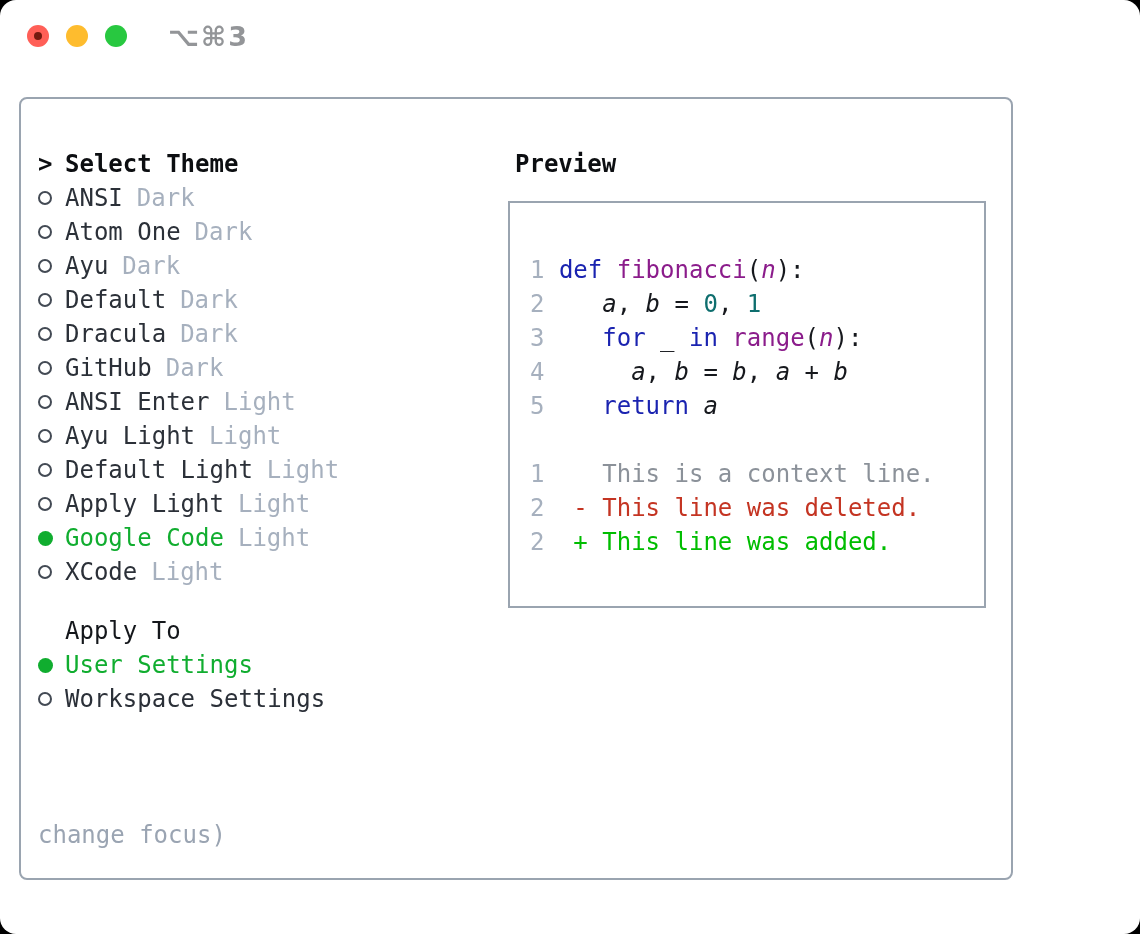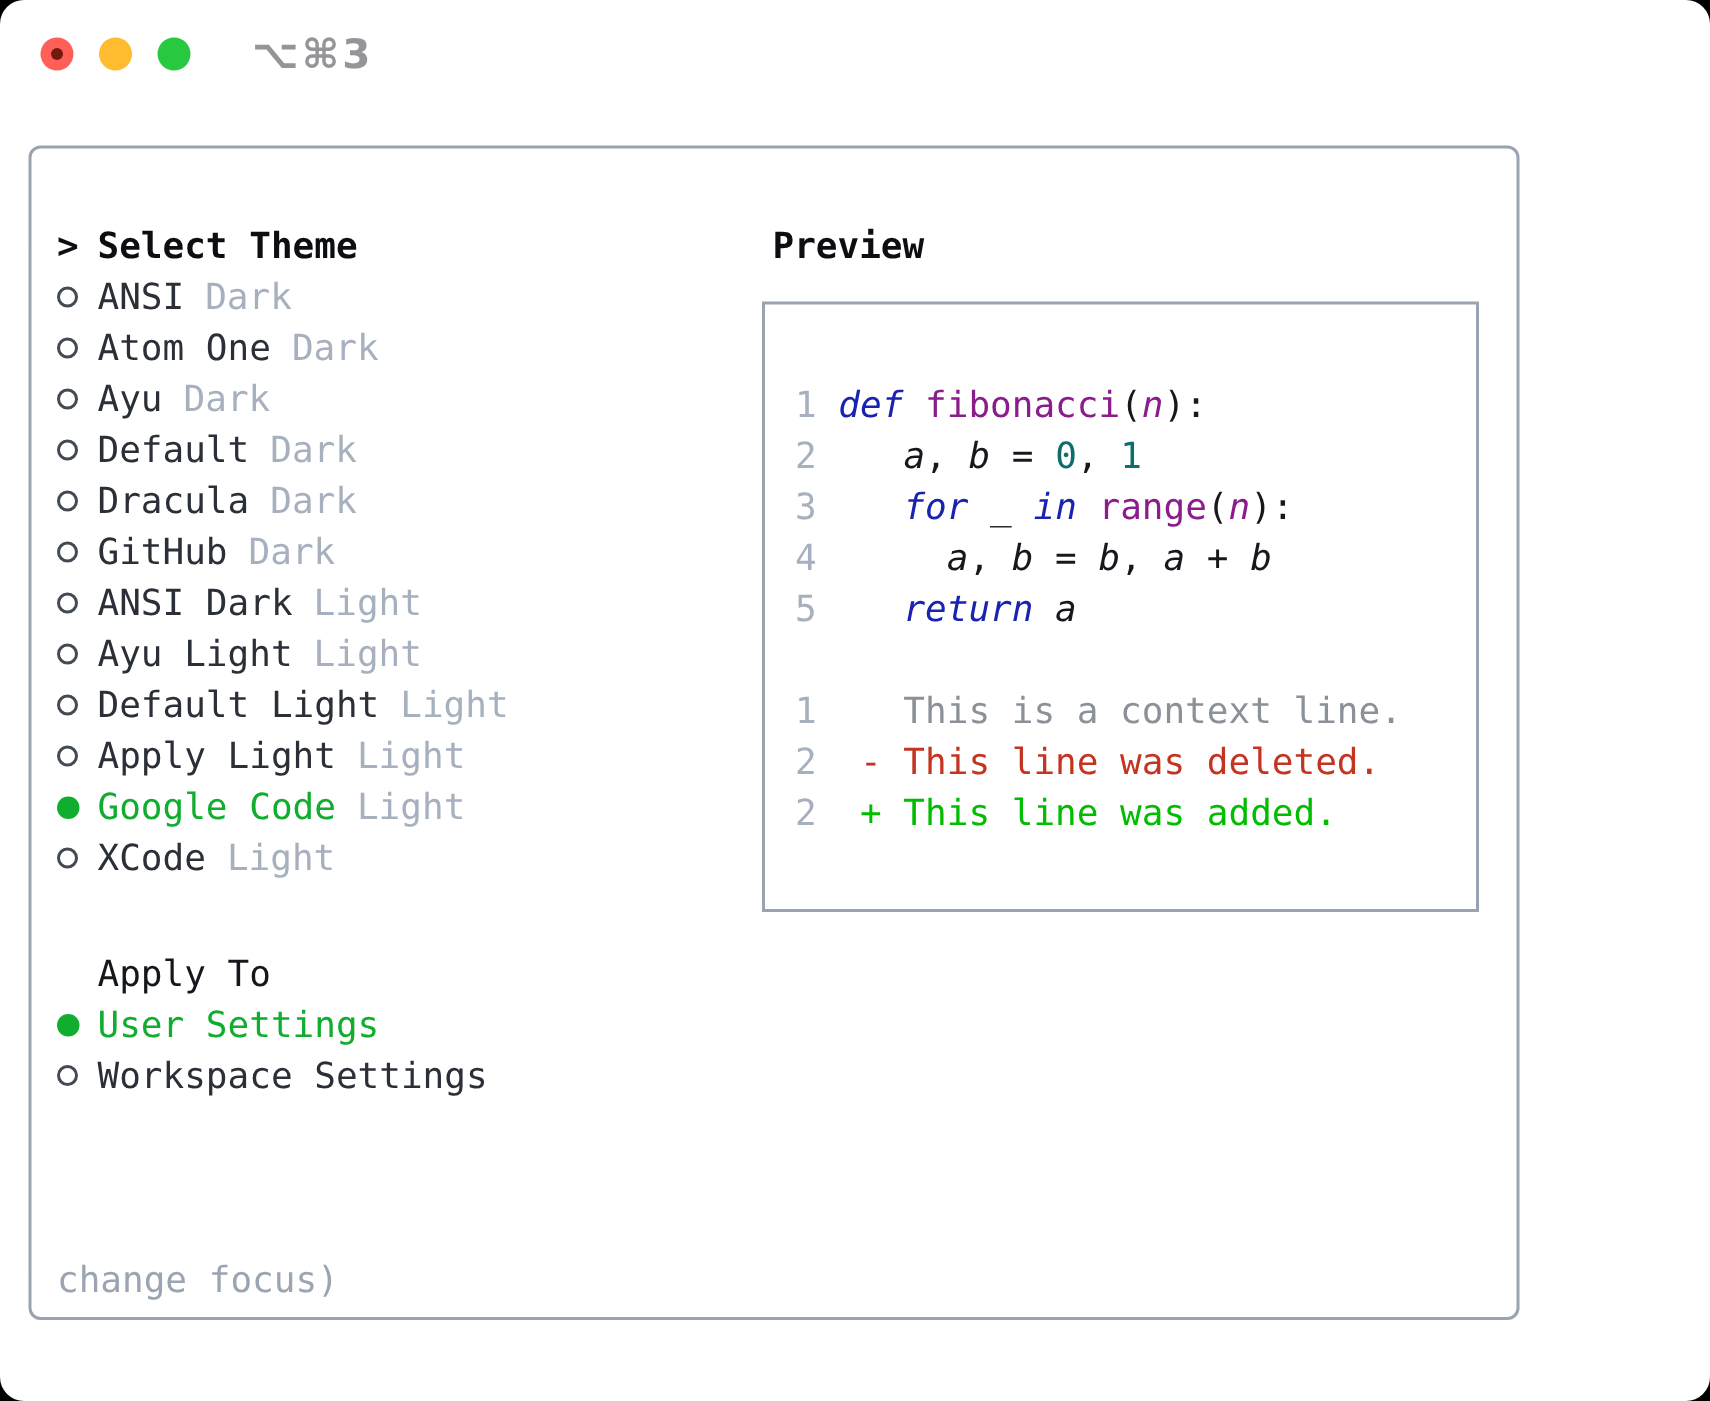--- a/index.html
+++ b/index.html
@@ -50,35 +50,35 @@
   .row{height:34px;display:flex;align-items:center;font-size:24px;white-space:pre;}
   .mark{width:27px;flex:0 0 27px;display:flex;align-items:center;}
   .gt{font-weight:bold;color:var(--heading_black);font-size:24px;}
   .radio{width:14px;height:14px;border:2.5px solid #434a54;border-radius:50%;}
   .radio.sel{width:15px;height:15px;border:none;background:var(--accent_green);}
   .nm{color:var(--text_dark);}
   .nm.sel{color:var(--accent_green);}
   .hdr .nm{font-weight:bold;color:var(--heading_black);}
   .subhdr .nm{color:#14171b;}
   .tag{color:var(--muted_gray);margin-left:14px;text-align:center;}
-  .apply-block{margin-top:43px;}
+  .apply-block{margin-top:25px;}
   .hint{margin-top:34px;font-size:24px;line-height:34px;color:var(--hint_gray);white-space:pre;}
   
   .pv-title{
     position:absolute;left:494px;top:48px;height:34px;line-height:34px;
     font-size:24px;font-weight:bold;color:var(--heading_black);
   }
   .pv-box{
     position:absolute;left:487px;top:102px;width:478px;height:407px;
     border:2px solid var(--border_gray);background:#fff;
     padding:50px 0 0 20px;overflow:hidden;
   }
   .pline{white-space:pre;height:34px;line-height:34px;font-size:24px;}
   .gut{display:inline-block;width:2ch;color:var(--muted_gray);}
-  .s-kw{color:var(--keyword_blue);font-style:italic;}
+  .s-kw{color:var(--keyword_blue);}
   .s-fn{color:var(--function_purple);}
   .s-pa{color:var(--function_purple);font-style:italic;}
   .s-va{color:#16181d;font-style:italic;}
   .s-nu{color:var(--number_teal);}
   .s-pl{color:#16181d;}
   .s-cx{color:var(--context_gray);}
   .s-de{color:var(--deleted_red);}
   .s-ad{color:var(--added_green);}
 </style>
 </head>
@@ -100,21 +100,21 @@
       <span class="mark gt">&gt;</span><span class="nm">Select Theme</span>
     </div>
 
     <div id="themes-list">
         <div class="row"><span class="mark"><span class="radio"></span></span><span class="nm">ANSI</span><span class="tag">Dark</span></div>
         <div class="row"><span class="mark"><span class="radio"></span></span><span class="nm">Atom One</span><span class="tag">Dark</span></div>
         <div class="row"><span class="mark"><span class="radio"></span></span><span class="nm">Ayu</span><span class="tag">Dark</span></div>
         <div class="row"><span class="mark"><span class="radio"></span></span><span class="nm">Default</span><span class="tag">Dark</span></div>
         <div class="row"><span class="mark"><span class="radio"></span></span><span class="nm">Dracula</span><span class="tag">Dark</span></div>
         <div class="row"><span class="mark"><span class="radio"></span></span><span class="nm">GitHub</span><span class="tag">Dark</span></div>
-        <div class="row"><span class="mark"><span class="radio"></span></span><span class="nm">ANSI Dark</span><span class="tag">Light</span></div>
+        <div class="row"><span class="mark"><span class="radio"></span></span><span class="nm">ANSI Enter</span><span class="tag">Light</span></div>
         <div class="row"><span class="mark"><span class="radio"></span></span><span class="nm">Ayu Light</span><span class="tag">Light</span></div>
         <div class="row"><span class="mark"><span class="radio"></span></span><span class="nm">Default Light</span><span class="tag">Light</span></div>
         <div class="row"><span class="mark"><span class="radio"></span></span><span class="nm">Apply Light</span><span class="tag">Light</span></div>
         <div class="row"><span class="mark"><span class="radio sel"></span></span><span class="nm sel">Google Code</span><span class="tag">Light</span></div>
         <div class="row"><span class="mark"><span class="radio"></span></span><span class="nm">XCode</span><span class="tag">Light</span></div>
       </div>
 
     <div class="apply-block">
       <div class="row subhdr">
         <span class="mark"></span><span class="nm">Apply To</span>

